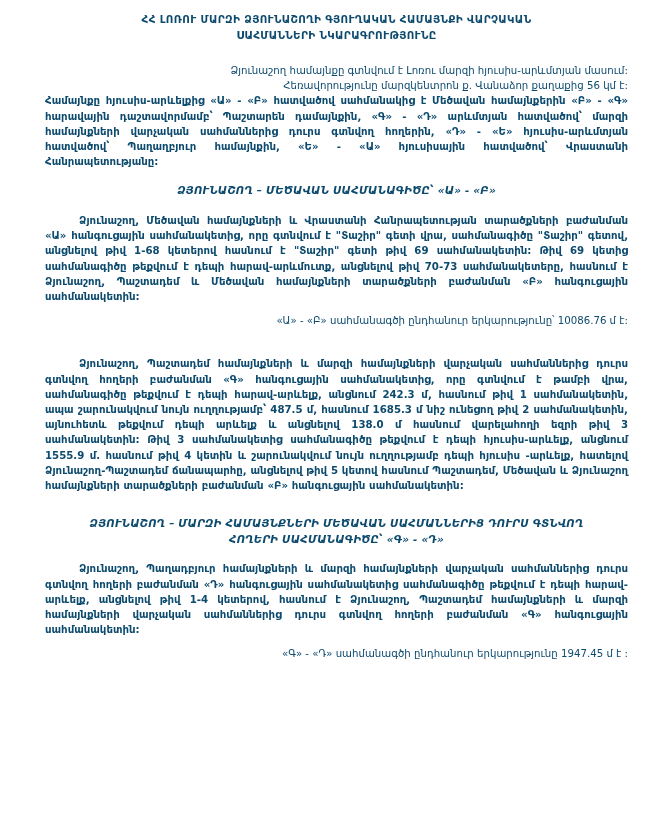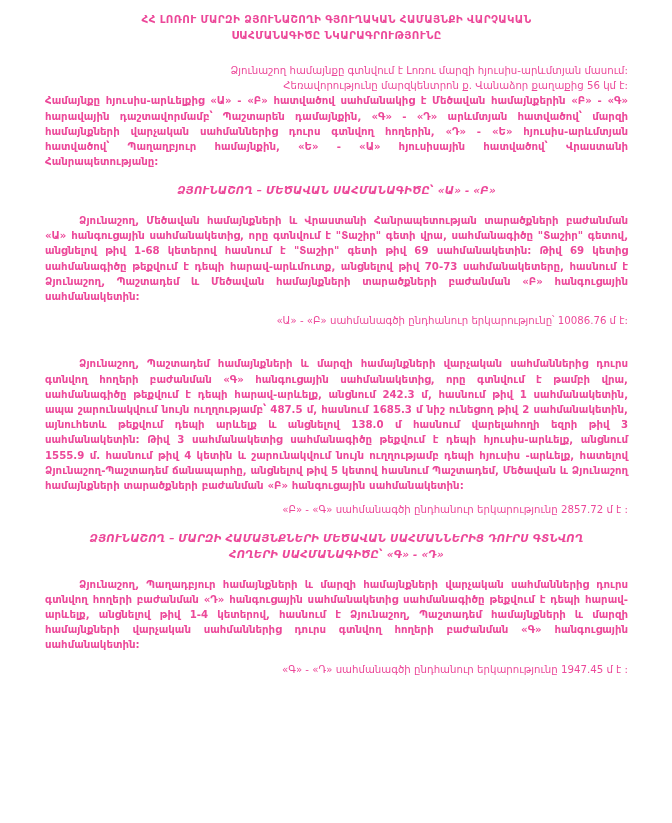--- a/index.html
+++ b/index.html
@@ -8,21 +8,21 @@
     padding: 0;
     background: #ffffff;
   }
   .page {
     position: relative;
     width: 672px;
     height: 823px;
     background: #ffffff;
     overflow: hidden;
     font-family: "DejaVu Sans", "Liberation Sans", sans-serif;
-    color: #ec4899;
+    color: #0c4a6e;
     -webkit-font-smoothing: none;
   }
   .doc-body {
     position: absolute;
     left: 45px;
     top: 10px;
     width: 583px;
   }
 
   .doc-title {
@@ -79,21 +79,21 @@
   }
 </style>
 </head>
 <body>
 
 <div class="page">
   <div class="doc-body">
 
     <div class="doc-title">
       <span class="title-line">ՀՀ ԼՈՌՈՒ ՄԱՐԶԻ ՁՅՈՒՆԱՇՈՂԻ ԳՅՈՒՂԱԿԱՆ ՀԱՄԱՅՆՔԻ ՎԱՐՉԱԿԱՆ</span>
-      <span class="title-line">ՍԱՀՄԱՆԱԳԻԾԸ ՆԿԱՐԱԳՐՈՒԹՅՈՒՆԸ</span>
+      <span class="title-line">ՍԱՀՄԱՆՆԵՐԻ ՆԿԱՐԱԳՐՈՒԹՅՈՒՆԸ</span>
     </div>
 
     <div class="spacer-lg"></div>
 
     <p class="intro-line">Ձյունաշող համայնքը գտնվում է Լոռու մարզի հյուսիս-արևմտյան մասում:</p>
     <p class="intro-line">Հեռավորությունը մարզկենտրոն ք. Վանաձոր քաղաքից 56 կմ է:</p>
     <p class="para">Համայնքը հյուսիս-արևելքից «Ա» - «Բ» հատվածով սահմանակից է Մեծավան համայնքերին «Բ» - «Գ» հարավային դաշտավորմամբ՝ Պաշտարեն դամայնքին, «Գ» - «Դ» արևմտյան հատվածով՝ մարզի համայնքների վարչական սահմաններից դուրս գտնվող հողերին, «Դ» - «Ե» հյուսիս-արևմտյան հատվածով՝ Պաղաղբյուր համայնքին, «Ե» - «Ա» հյուսիսային հատվածով՝ Վրաստանի Հանրապետությանը:</p>
 
     <div class="spacer-md"></div>
 
@@ -111,21 +111,20 @@
 
     <div class="spacer-md"></div>
 
 
     <div class="spacer-md"></div>
 
     <p class="para indent">Ձյունաշող, Պաշտադեմ համայնքների և մարզի համայնքների վարչական սահմաններից դուրս գտնվող հողերի բաժանման «Գ» հանգուցային սահմանակետից, որը գտնվում է թամբի վրա, սահմանագիծը թեքվում է դեպի հարավ-արևելք, անցնում 242.3 մ, հասնում թիվ 1 սահմանակետին, ապա շարունակվում նույն ուղղությամբ՝ 487.5 մ, հասնում 1685.3 մ նիշ ունեցող թիվ 2 սահմանակետին, այնուհետև թեքվում դեպի արևելք և անցնելով 138.0 մ հասնում վարելահողի եզրի թիվ 3 սահմանակետին: Թիվ 3 սահմանակետից սահմանագիծը թեքվում է դեպի հյուսիս-արևելք, անցնում 1555.9 մ. հասնում թիվ 4 կետին և շարունակվում նույն ուղղությամբ դեպի հյուսիս -արևելք, հատելով Ձյունաշող-Պաշտադեմ ճանապարհը, անցնելով թիվ 5 կետով հասնում Պաշտադեմ, Մեծավան և Ձյունաշող համայնքների տարածքների բաժանման «Բ» հանգուցային սահմանակետին:</p>
 
     <div class="spacer-sm"></div>
 
-    <p class="total-line">«Բ» - «Գ» սահմանագծի ընդհանուր երկարությունը 2857.72 մ է :</p>
 
     <div class="spacer-md"></div>
 
     <div class="section-head">
       <span class="head-line">ՁՅՈՒՆԱՇՈՂ – ՄԱՐԶԻ ՀԱՄԱՅՆՔՆԵՐԻ ՄԵԾԱՎԱՆ ՍԱՀՄԱՆՆԵՐԻՑ ԴՈՒՐՍ ԳՏՆՎՈՂ</span>
       <span class="head-line">ՀՈՂԵՐԻ ՍԱՀՄԱՆԱԳԻԾԸ՝ «Գ» - «Դ»</span>
     </div>
 
     <div class="spacer-md"></div>
 

